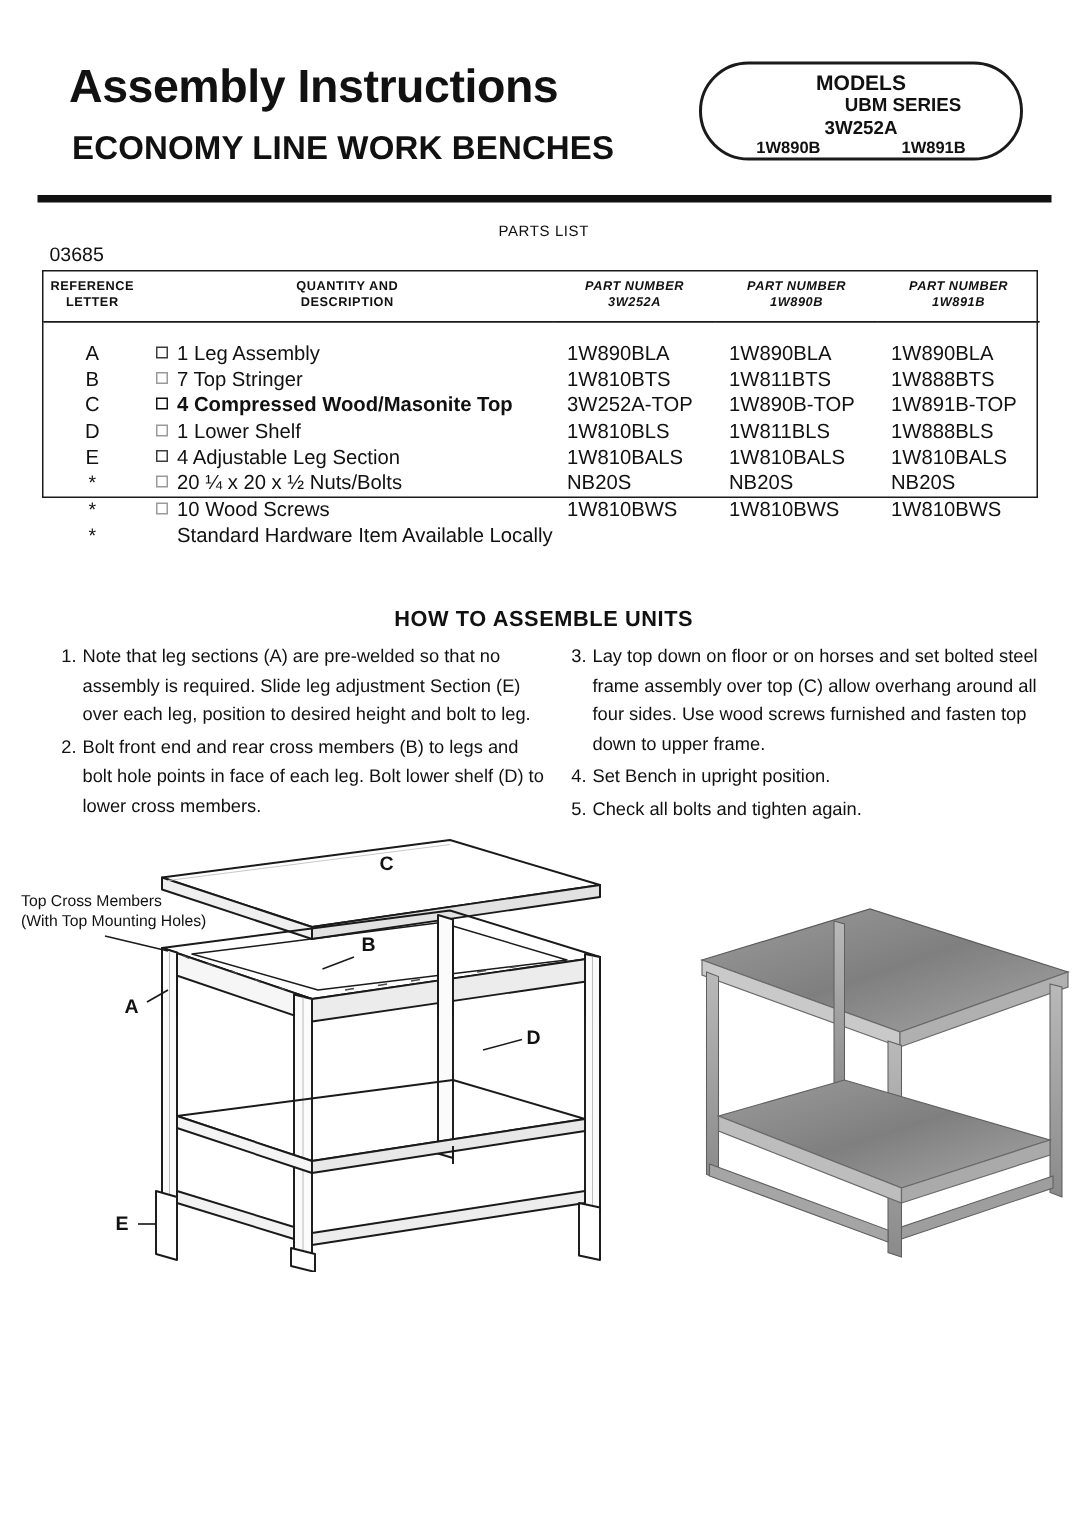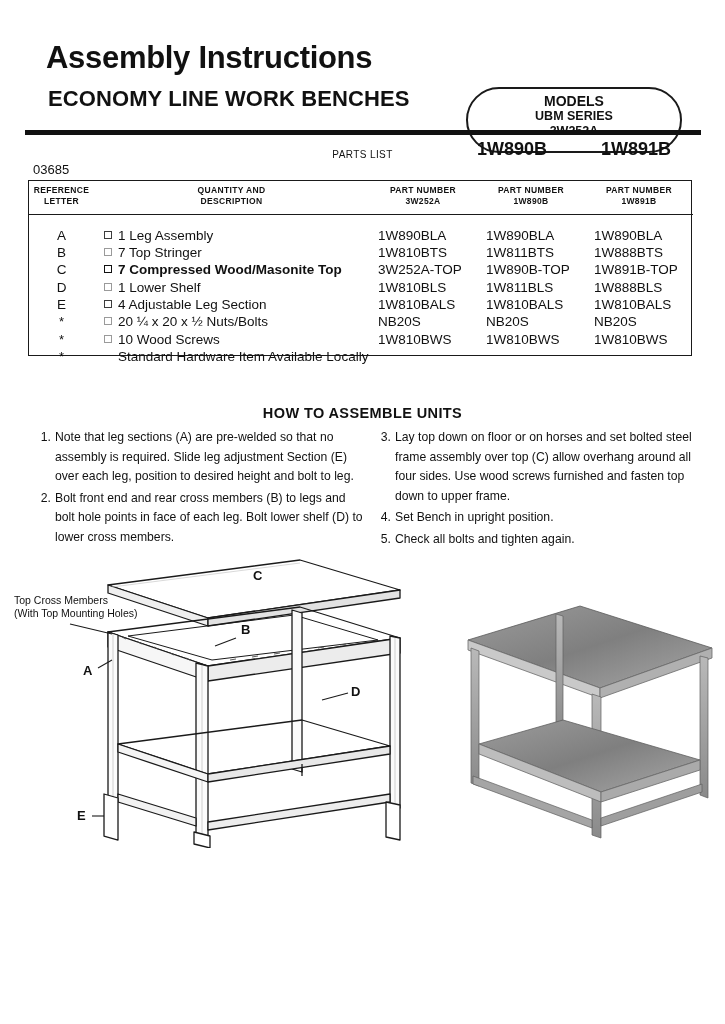--- a/index.html
+++ b/index.html
@@ -38,33 +38,32 @@
     letter-spacing: 0.1px;
     white-space: nowrap;
   }
   #models-box {
     position: absolute;
     left: 466px; top: 41px;
     width: 216px; height: 66px;
     border: 2px solid #1a1a1a;
     border-radius: 33px;
     box-sizing: border-box;
-    margin-top: 46px;
   }
   #models-box .mline {
     position: absolute;
     left: 0; width: 100%;
     text-align: center;
     font-weight: bold;
     white-space: nowrap;
   }
   #models-title { top: 4px; font-size: 14px; }
-  #models-series { top: 20px; font-size: 12.5px; }
+  #models-series { top: 20px; font-size: 12.5px; padding-left: 28px; }
   #models-code { top: 35px; font-size: 12.5px; }
-  #models-row { top: 50px; font-size: 18px; }
+  #models-row { top: 50px; font-size: 11px; }
   #models-row span { display: inline-block; }
   #models-row .left { margin-right: 54px; }
 
   #rule-top {
     position: absolute;
     left: 25px; top: 130px;
     width: 676px; height: 5px;
     background: #111111;
   }
 
@@ -80,38 +79,38 @@
   }
   #doc-number {
     position: absolute;
     left: 33px; top: 162px;
     font-size: 13px;
   }
 
   #parts-table {
     position: absolute;
     left: 28px; top: 180px;
-    width: 664px; height: 176px;
+    width: 664px; height: 152px;
     border: 1.5px solid #1a1a1a;
     box-sizing: border-box;
   }
   #parts-table table {
     width: 100%;
     height: 100%;
     border-collapse: collapse;
     table-layout: fixed;
   }
   #parts-table th, #parts-table td {
     border: 0;
     padding: 0;
     vertical-align: top;
   }
   .col-ref   { width: 65px; }
   .col-desc  { width: 275px; }
-  .col-pn    { width: 108px; }
+  .col-pn    { width: 108px; font-style: italic; }
 
   #parts-table thead tr { height: 33px; }
   #parts-table thead th {
     border-bottom: 1.5px solid #1a1a1a;
     font-size: 8.5px;
     font-weight: bold;
     letter-spacing: 0.35px;
     text-align: center;
     padding-top: 4px;
     line-height: 11px;
@@ -250,21 +249,21 @@
           <div class="row-line">D</div>
           <div class="row-line">E</div>
           <div class="row-line ast">*</div>
           <div class="row-line ast">*</div>
           <div class="row-line ast">*</div>
         </td>
 
         <td class="cell-desc vdiv">
           <div class="row-line"><span class="cbx"></span><span>1 Leg Assembly</span></div>
           <div class="row-line"><span class="cbx dim"></span><span>7 Top Stringer</span></div>
-          <div class="row-line bold"><span class="cbx strong"></span><span>7 Compressed Wood/Masonite Top</span></div>
+          <div class="row-line bold"><span class="cbx strong"></span><span>4 Compressed Wood/Masonite Top</span></div>
           <div class="row-line"><span class="cbx dim"></span><span>1 Lower Shelf</span></div>
           <div class="row-line"><span class="cbx"></span><span>4 Adjustable Leg Section</span></div>
           <div class="row-line"><span class="cbx dim"></span><span>20 ¼ x 20 x ½ Nuts/Bolts</span></div>
           <div class="row-line"><span class="cbx dim"></span><span>10 Wood Screws</span></div>
           <div class="row-line"><span class="cbx hidden"></span><span>Standard Hardware Item Available Locally</span></div>
         </td>
 
         <td class="cell-pn vdiv">
           <div class="row-line">1W890BLA</div>
           <div class="row-line">1W810BTS</div>

